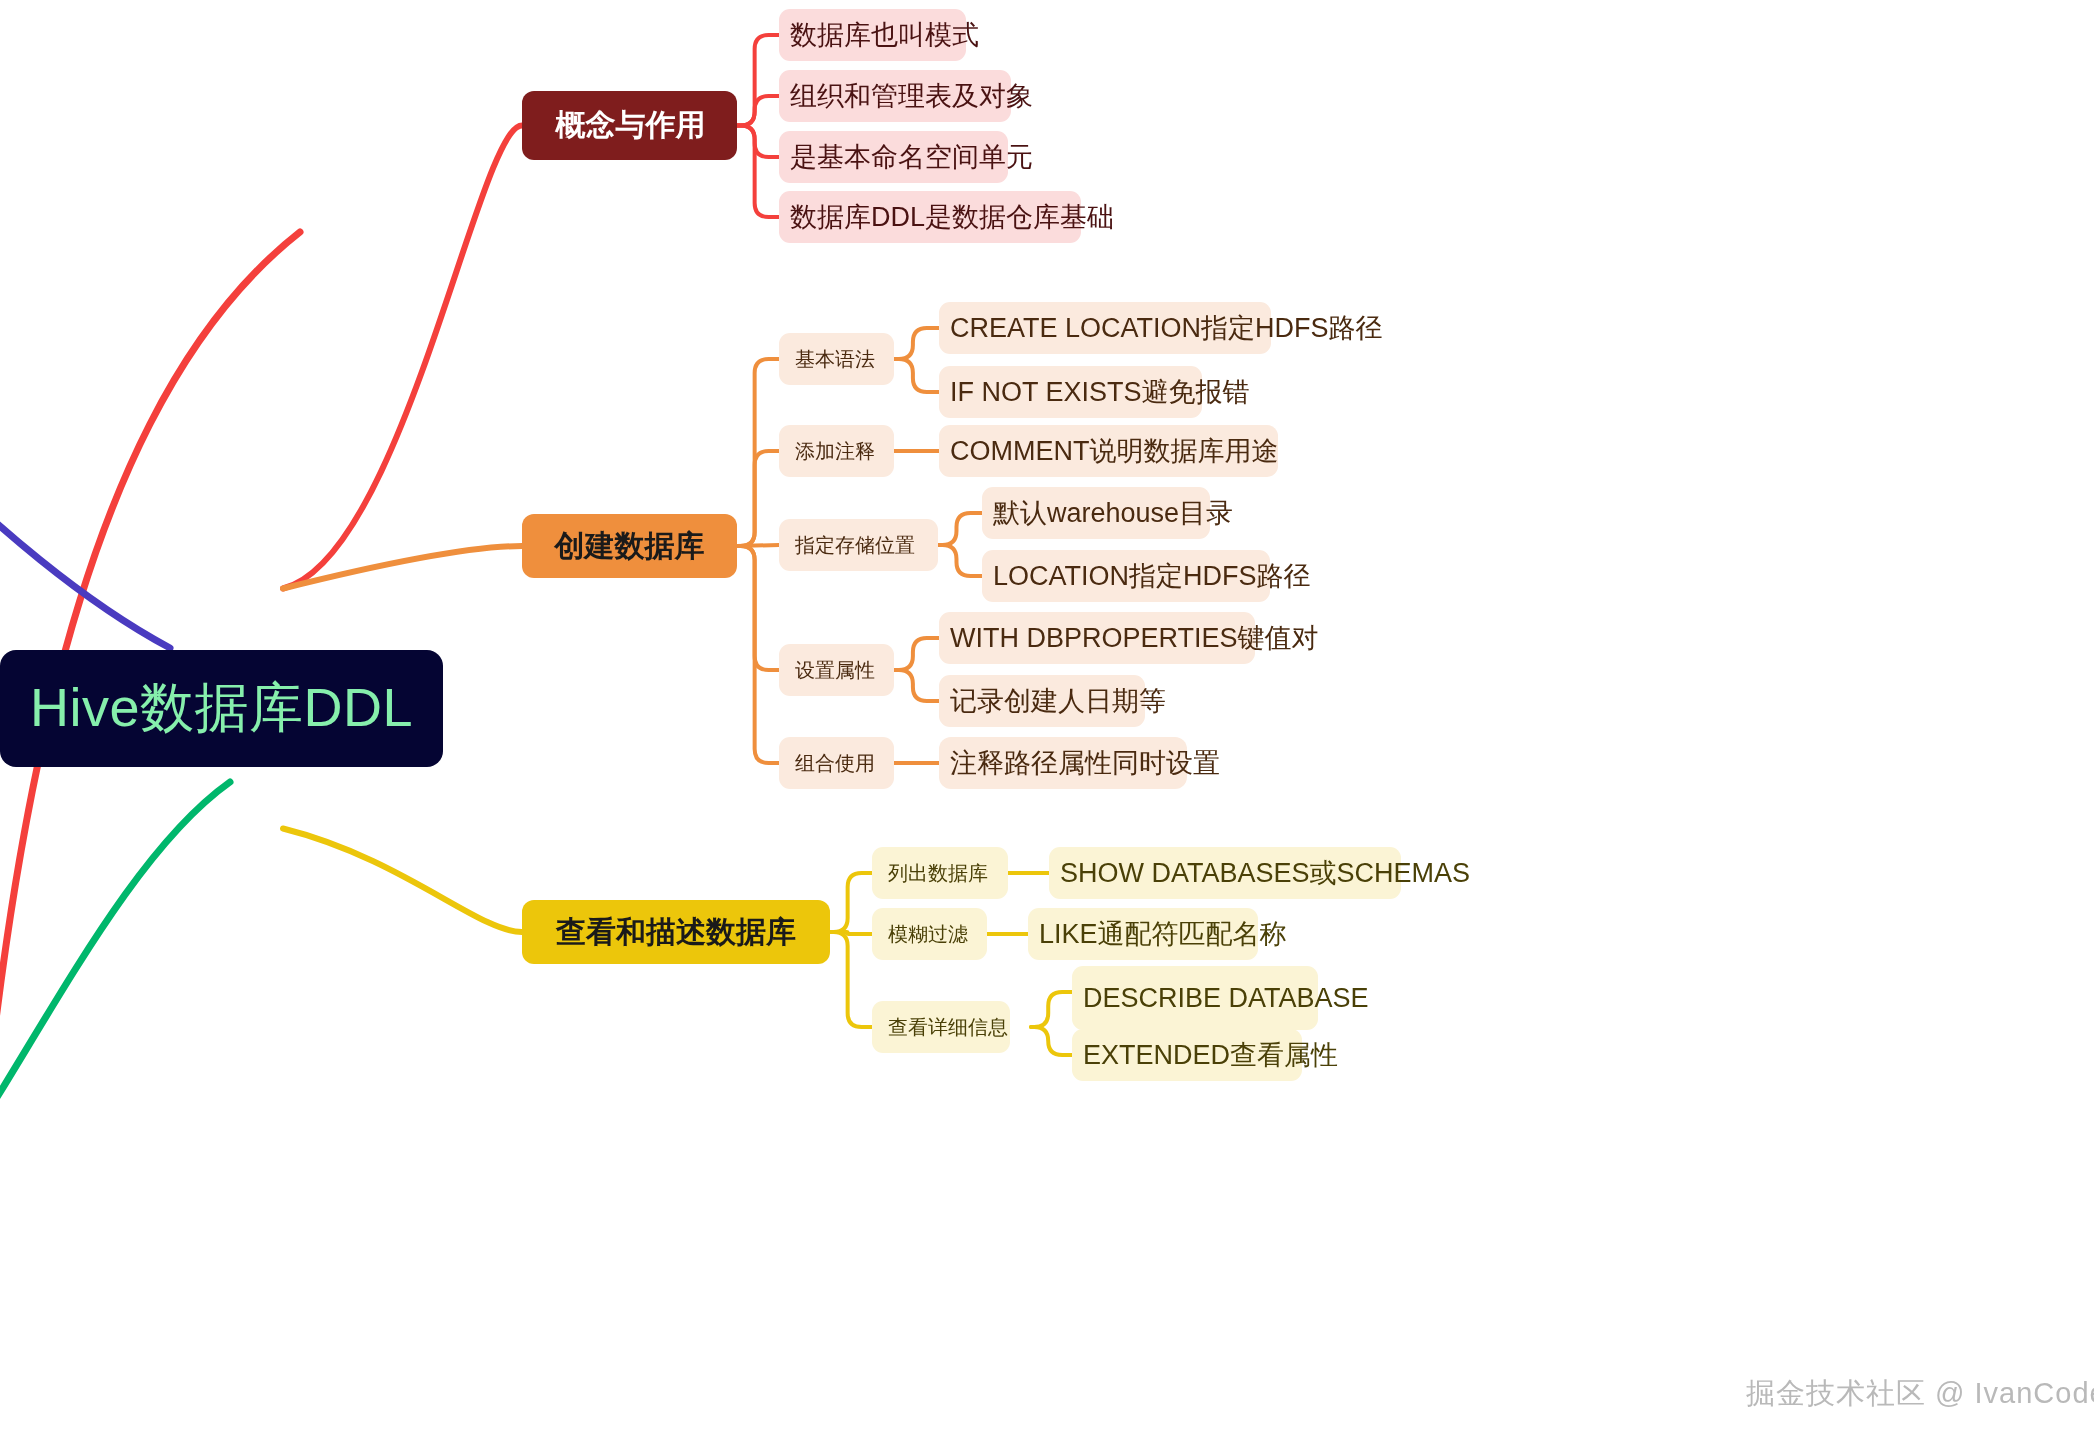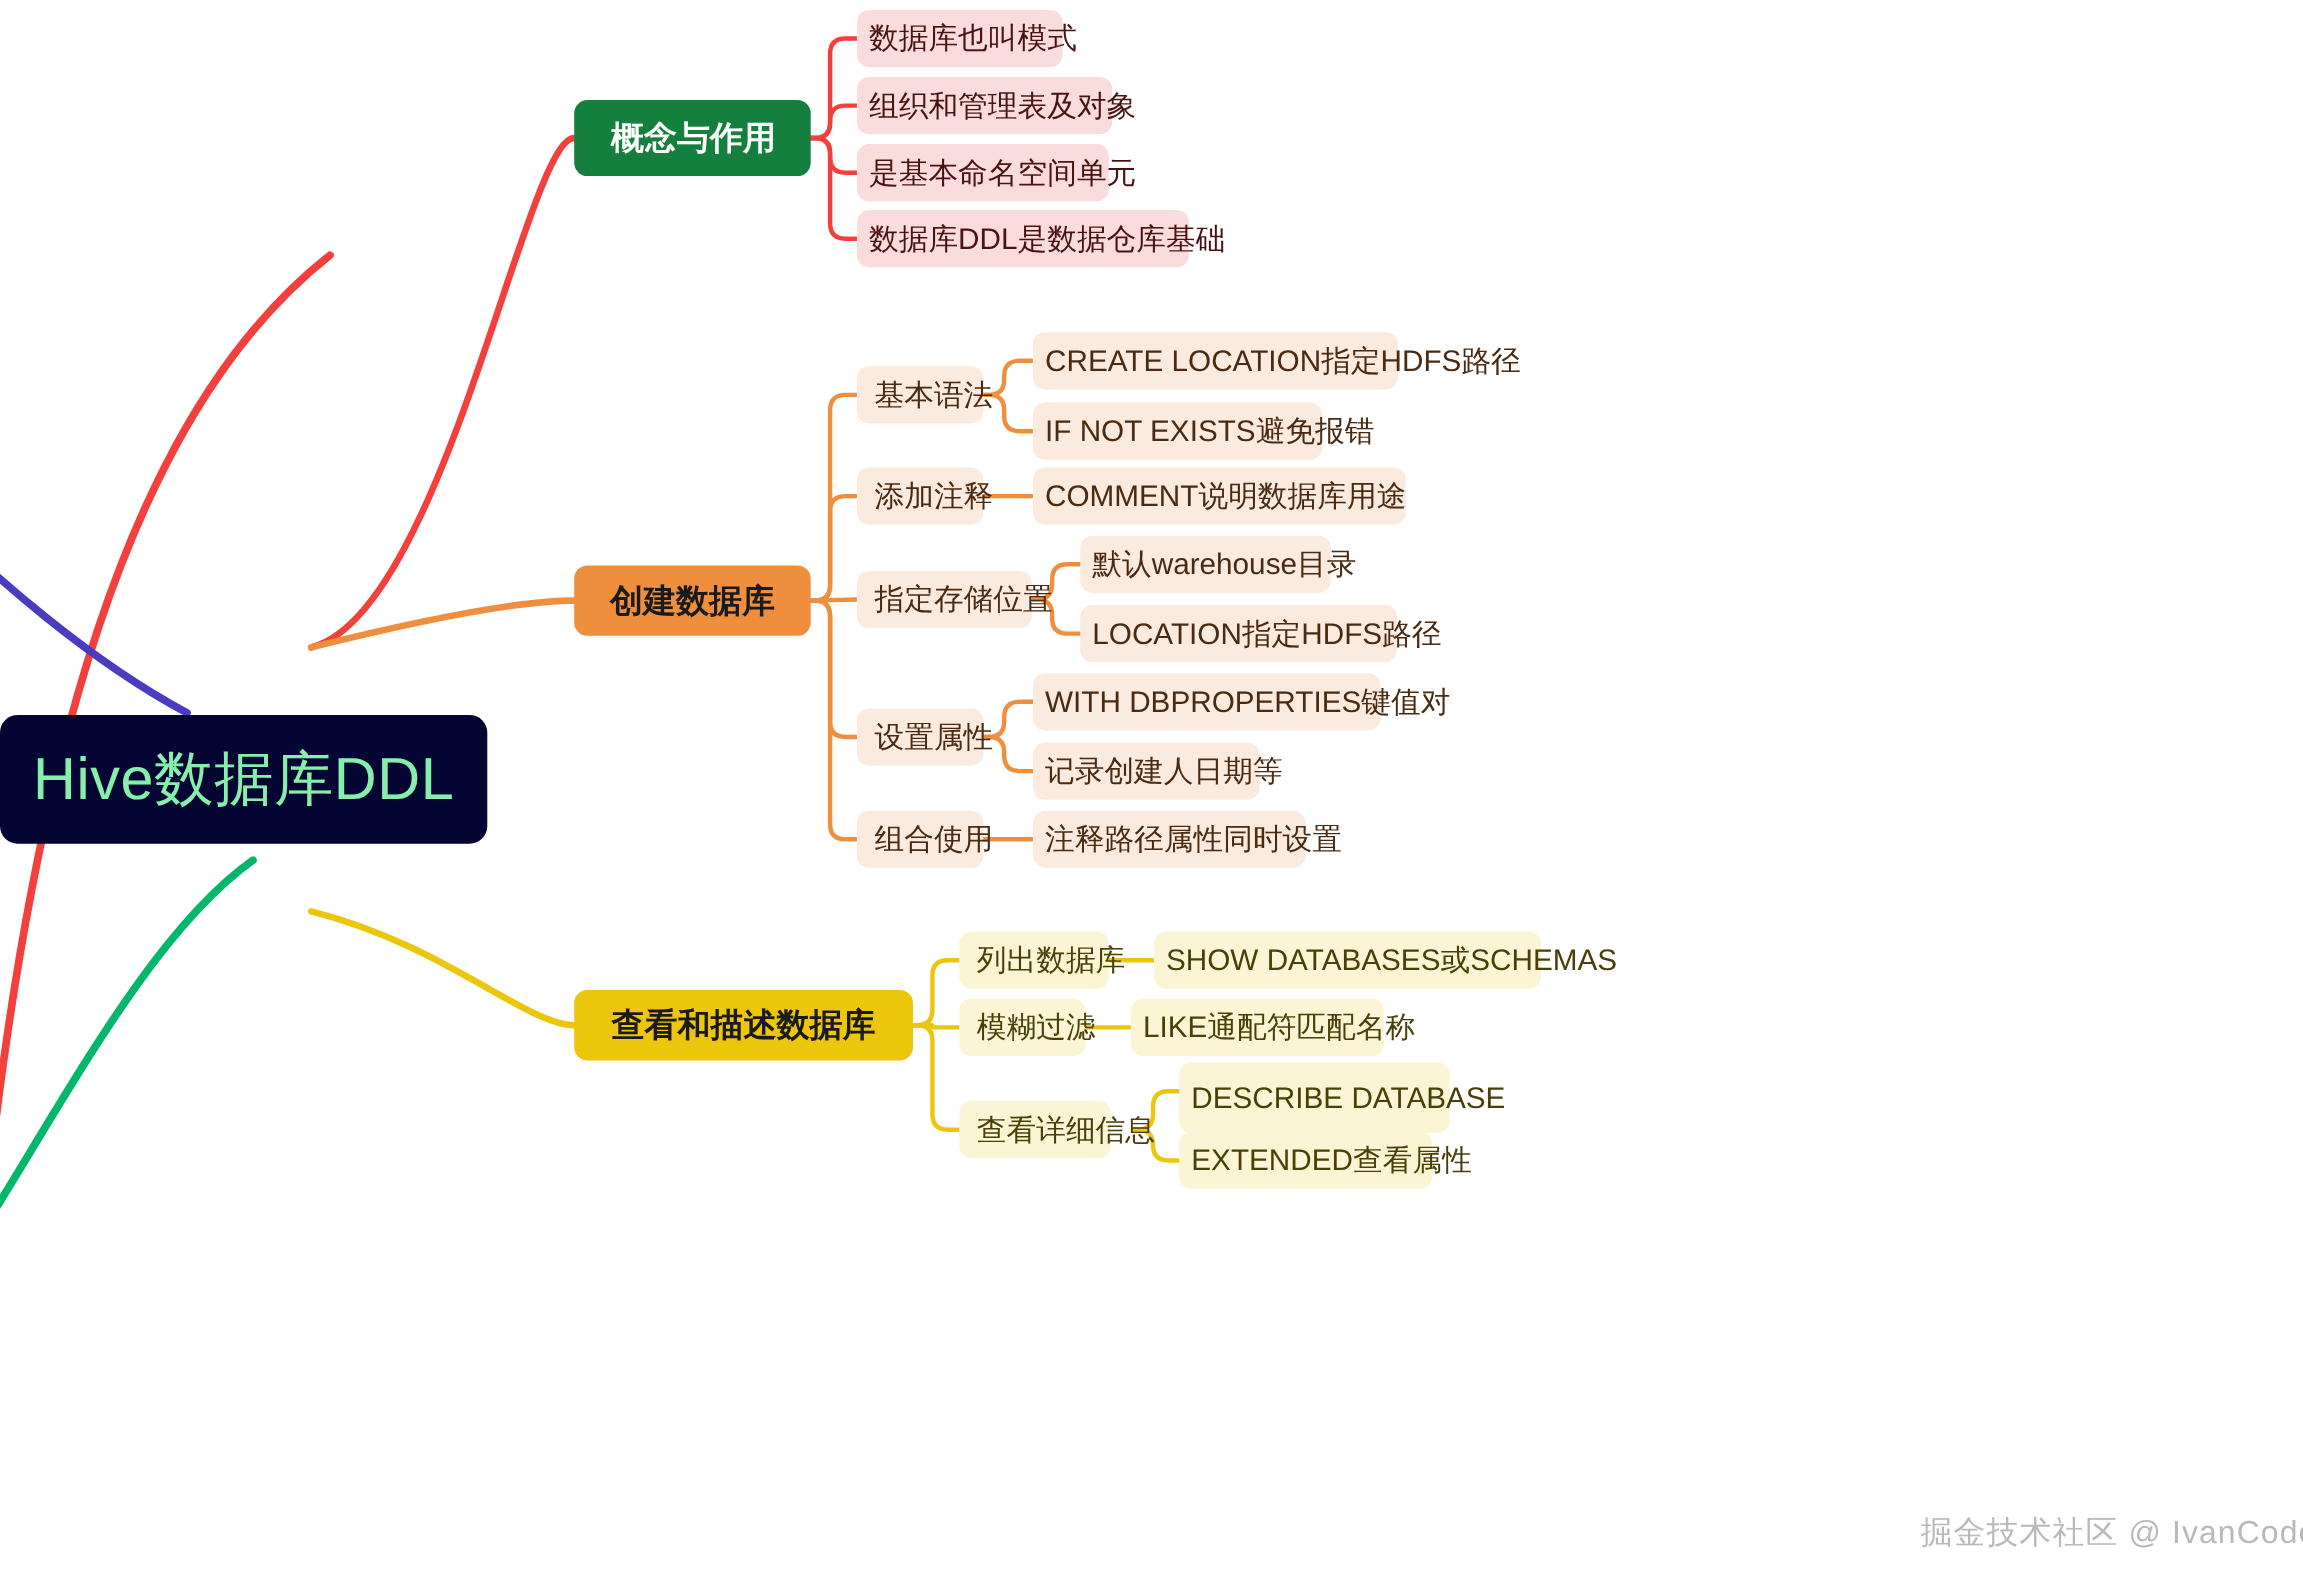--- a/index.html
+++ b/index.html
@@ -40,26 +40,26 @@
     padding: 0 34px;
     justify-content: center;
   }
   .node-l1 {
     border-radius: 12px;
     font-size: 30px;
     font-weight: 700;
     padding: 0 22px;
     justify-content: center;
   }
-  .node-l1.red    { background: #15803d; color: #ffffff; padding-left: 24px; }
+  .node-l1.red    { background: #7f1d1d; color: #ffffff; padding-left: 24px; }
   .node-l1.orange { background: #ef8f3d; color: #1a1a1a; }
   .node-l1.yellow { background: #ecc60b; color: #1a1a1a; }
   .node-l2 {
     border-radius: 11px;
-    font-size: 27px;
+    font-size: 20px;
     padding: 0 16px;
     text-align: center;
   }
   .node-l2.orange { background: #fbeade; color: #4a2a10; }
   .node-l2.yellow { background: #fbf4d5; color: #4a4007; }
   .node-l3 {
     border-radius: 11px;
     font-size: 27px;
     padding: 0 11px;
   }

